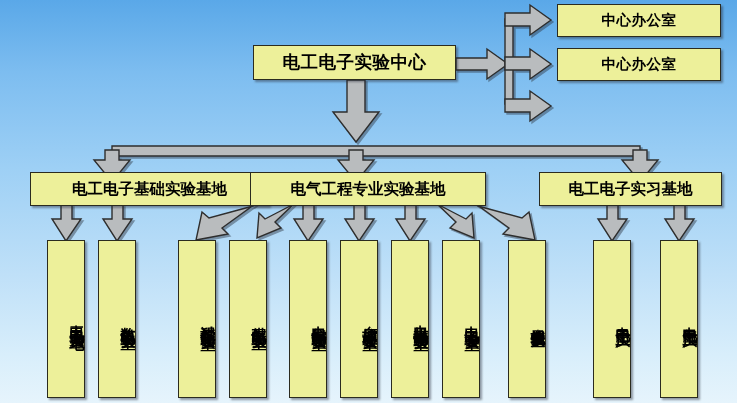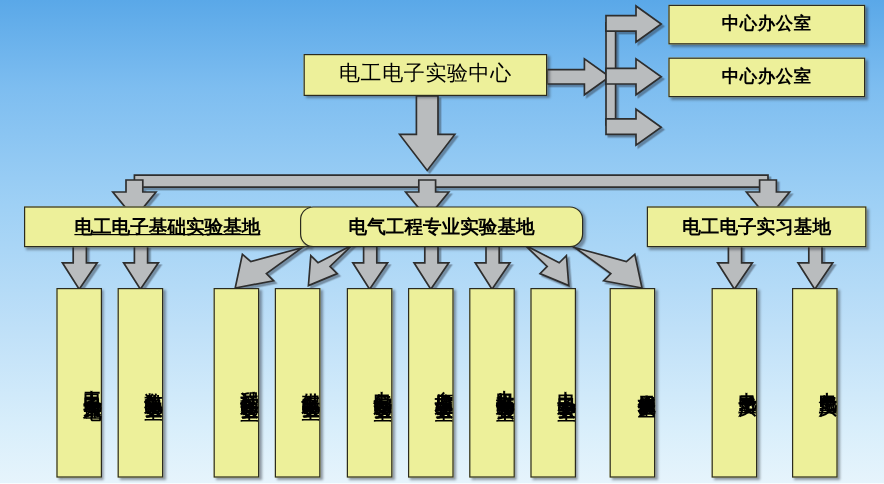--- a/index.html
+++ b/index.html
@@ -40,21 +40,21 @@
     box-shadow: 2px 2px 2px rgba(40,45,55,0.45);
     color: #000;
     display: flex;
     align-items: center;
     justify-content: center;
     line-height: 1.05;
     text-align: center;
   }
   .node.horiz {
     font-size: 17px;
-    font-weight: normal;
+    font-weight: bold;
     letter-spacing: 0.5px;
     white-space: nowrap;
   }
   .node.root {
     font-size: 17.5px;
   }
   .node.small-h {
     font-size: 14.5px;
     font-weight: bold;
   }
@@ -155,22 +155,22 @@
       <path d="
         M 674,205 L 685,205 L 685,219 L 694,219 L 679,241 L 665,219 L 674,219 Z"></path>
     </g>
   </svg>
 
   <div class="node horiz root" style="left:253px; top:45px; width:203px; height:35px;">电工电子实验中心</div>
 
   <div class="node horiz small-h" style="left:557px; top:4px; width:164px; height:33px;">中心办公室</div>
   <div class="node horiz small-h" style="left:557px; top:48px; width:164px; height:33px;">中心办公室</div>
 
-  <div class="node horiz base" style="left:20px; top:172px; width:239px; height:34px;text-decoration:underline;">电工电子基础实验基地</div>
-  <div class="node horiz base" style="left:250px; top:172px; width:236px; height:34px;border-radius:11px;">电气工程专业实验基地</div>
+  <div class="node horiz base" style="left:30px; top:172px; width:239px; height:34px;">电工电子基础实验基地</div>
+  <div class="node horiz base" style="left:250px; top:172px; width:236px; height:34px;">电气工程专业实验基地</div>
   <div class="node horiz base" style="left:539px; top:172px; width:183px; height:34px;">电工电子实习基地</div>
 
   <div class="node leaf" style="left:47px; top:240px; width:38px; height:158px;">电工电子实习基地</div>
   <div class="node leaf" style="left:98px; top:240px; width:38px; height:158px;">数模电实验室</div>
   <div class="node leaf" style="left:178px; top:240px; width:38px; height:158px;">过程控制实验室</div>
   <div class="node leaf" style="left:229px; top:240px; width:38px; height:158px;">供配电实验室</div>
   <div class="node leaf" style="left:289px; top:240px; width:38px; height:158px;">电气控制实验室</div>
   <div class="node leaf" style="left:340px; top:240px; width:38px; height:158px;">自控原理实验室</div>
   <div class="node leaf" style="left:391px; top:240px; width:38px; height:158px;">电机与拖动实验室</div>
   <div class="node leaf" style="left:442px; top:240px; width:38px; height:158px;">电力电子实验室</div>

